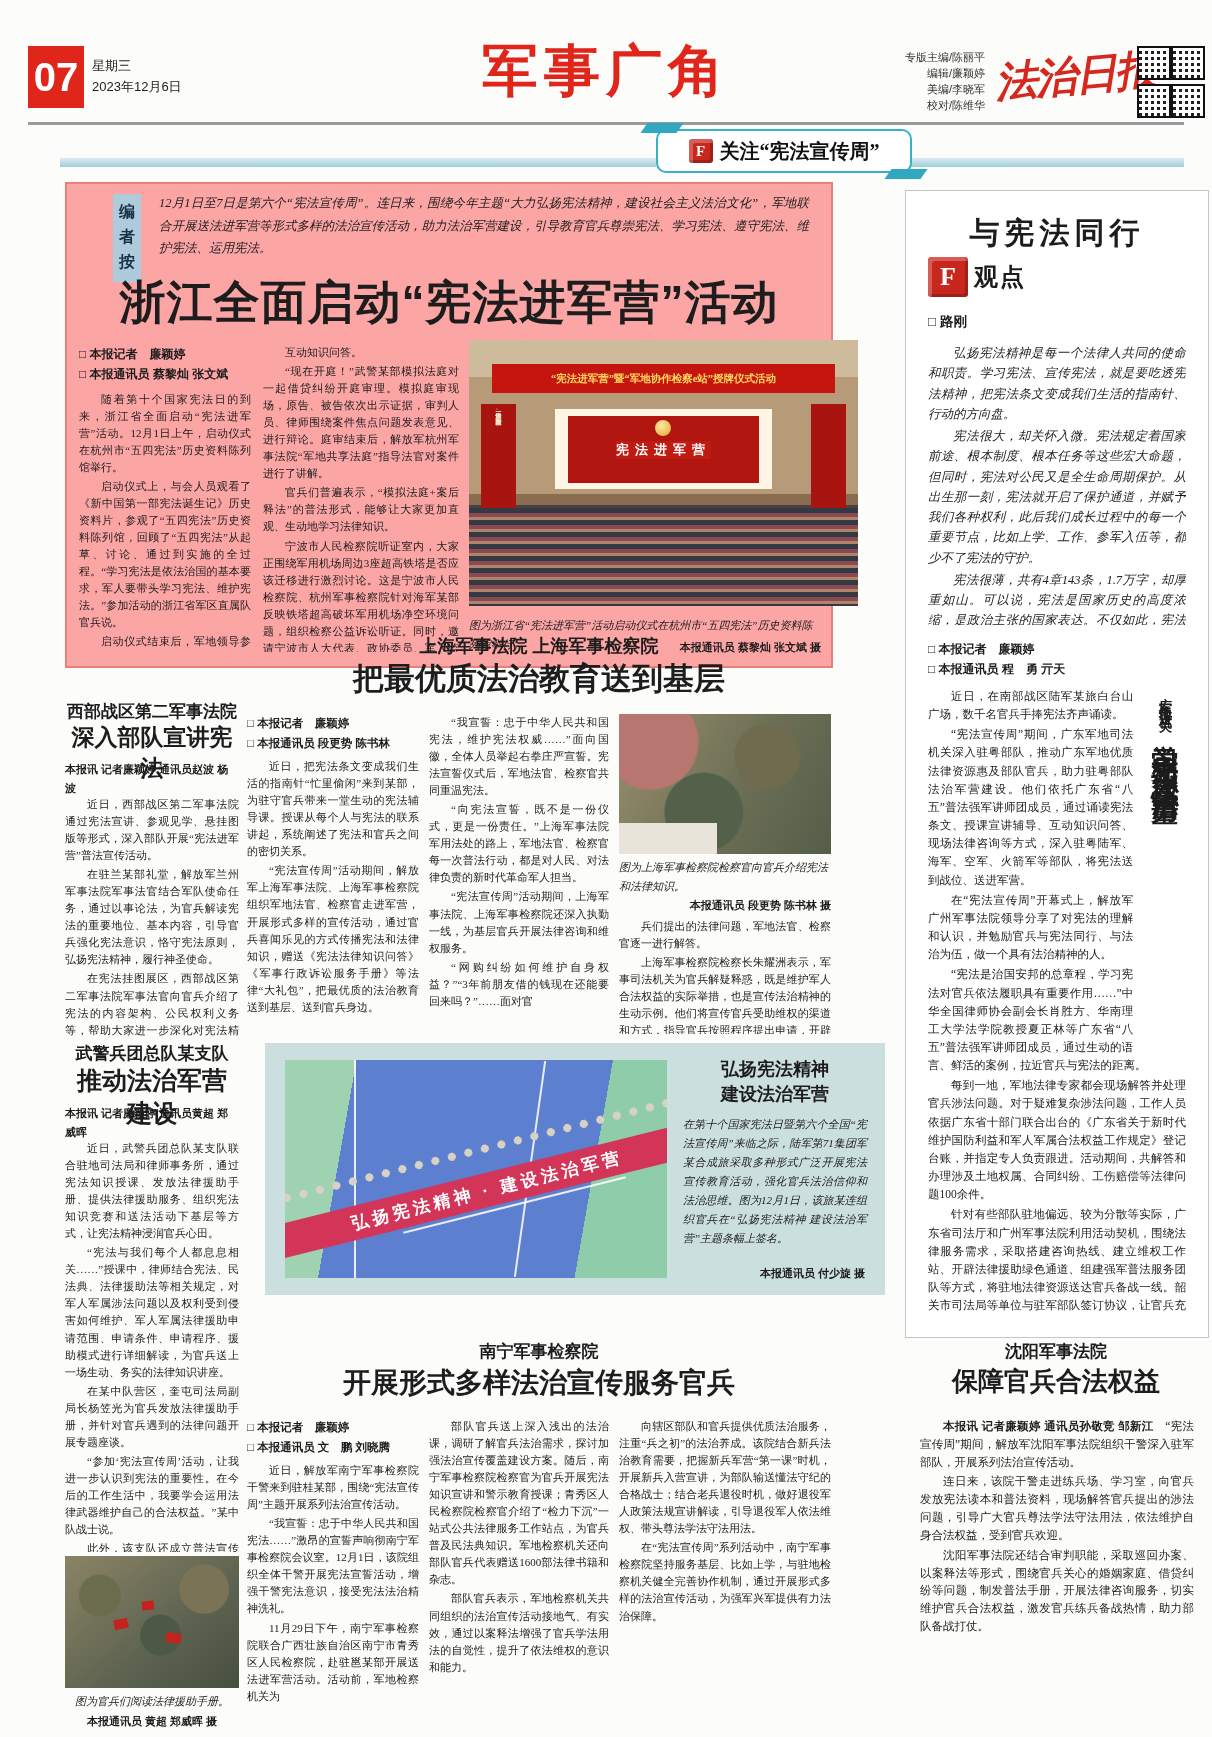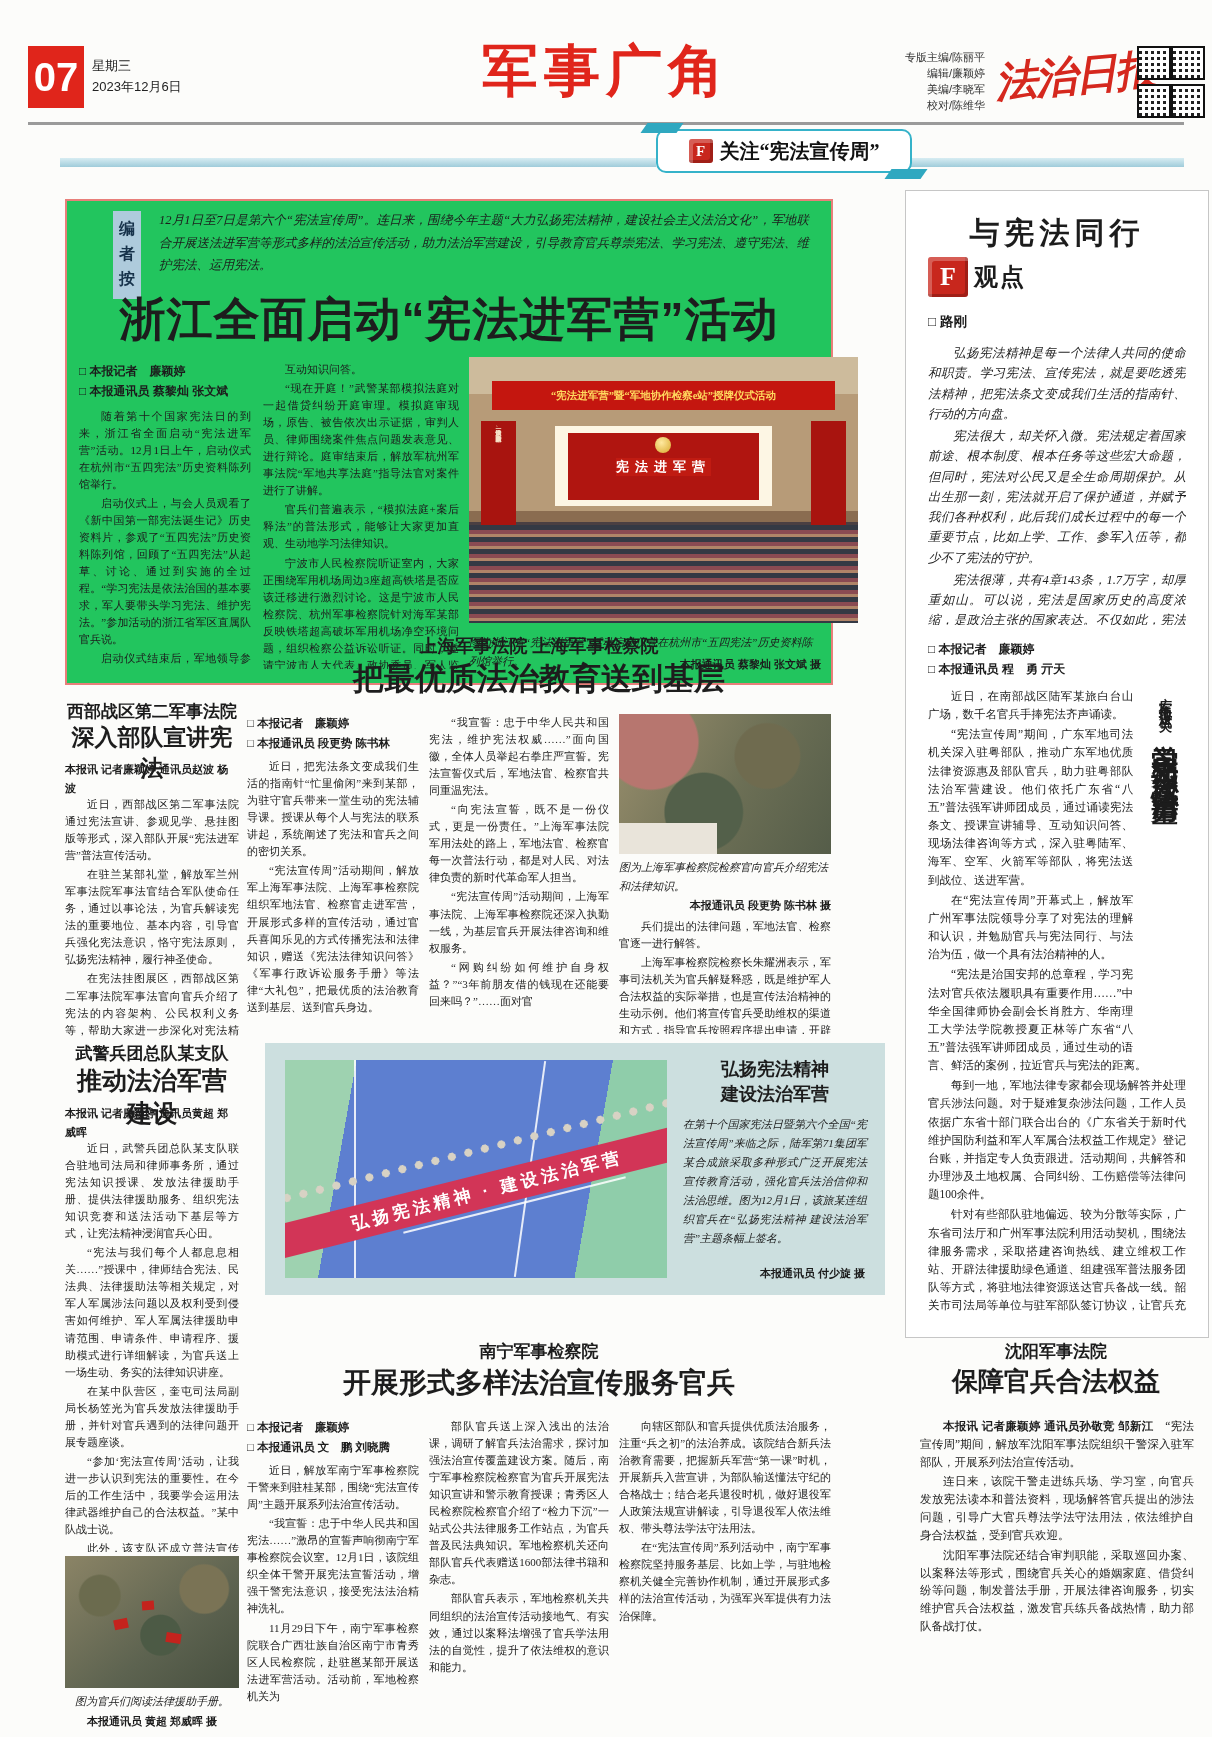--- a/index.html
+++ b/index.html
@@ -33,21 +33,21 @@
   .badge .wing{position:absolute;width:36px;height:10px;background:#2fa8c0;}
   .badge .wing.l{left:-14px;top:-8px;transform:skewX(-35deg);}
   .badge .wing.r{right:-14px;bottom:-8px;transform:skewX(-35deg);}
   .badgelabel{font-weight:900;font-size:20px;color:#111;}
   .fcube{background:#c8271d;color:#fff;font-weight:900;display:flex;align-items:center;justify-content:center;
          border-radius:3px;box-shadow:inset 4px 4px 0 rgba(255,255,255,.25), inset -3px -3px 0 rgba(0,0,0,.2);}
   .fcube.small{width:24px;height:24px;font-size:15px;}
   .fcube.big{width:40px;height:40px;font-size:26px;}
 
   
-  .mainbox{left:65px;top:199px;width:764px;height:482px;border:2px solid #e87f7a;background:#22c55e;}
+  .mainbox{left:65px;top:182px;width:764px;height:482px;border:2px solid #e87f7a;background:#fca5a5;}
   .ednote-label{left:46px;top:10px;width:28px;height:82px;background:#aecbdc;color:#16324a;font-weight:bold;
                 font-size:16px;line-height:1.55;text-align:center;padding-top:6px;
                 font-family:"Liberation Sans","DejaVu Sans",sans-serif;}
   .ednote-text{left:92px;top:8px;width:650px;font-size:12.5px;line-height:1.8;}
   .mainhead{left:0;top:88px;width:100%;text-align:center;font-weight:900;font-size:46px;
             letter-spacing:1px;color:#1d1d1d;}
   .mcol{top:160px;height:308px;font-size:11px;line-height:1.55;}
   .byline{font-weight:bold;font-size:12px;line-height:1.7;text-indent:0;
           font-family:"Liberation Sans","DejaVu Sans",sans-serif;}
   .photo-main{left:402px;top:156px;width:352px;height:266px;background:linear-gradient(180deg,#cdbb9c 0 14%,#b79b78 14% 58%,#8a6c50 58% 62%,#4a3f42 62% 100%);padding-left:37px;}

